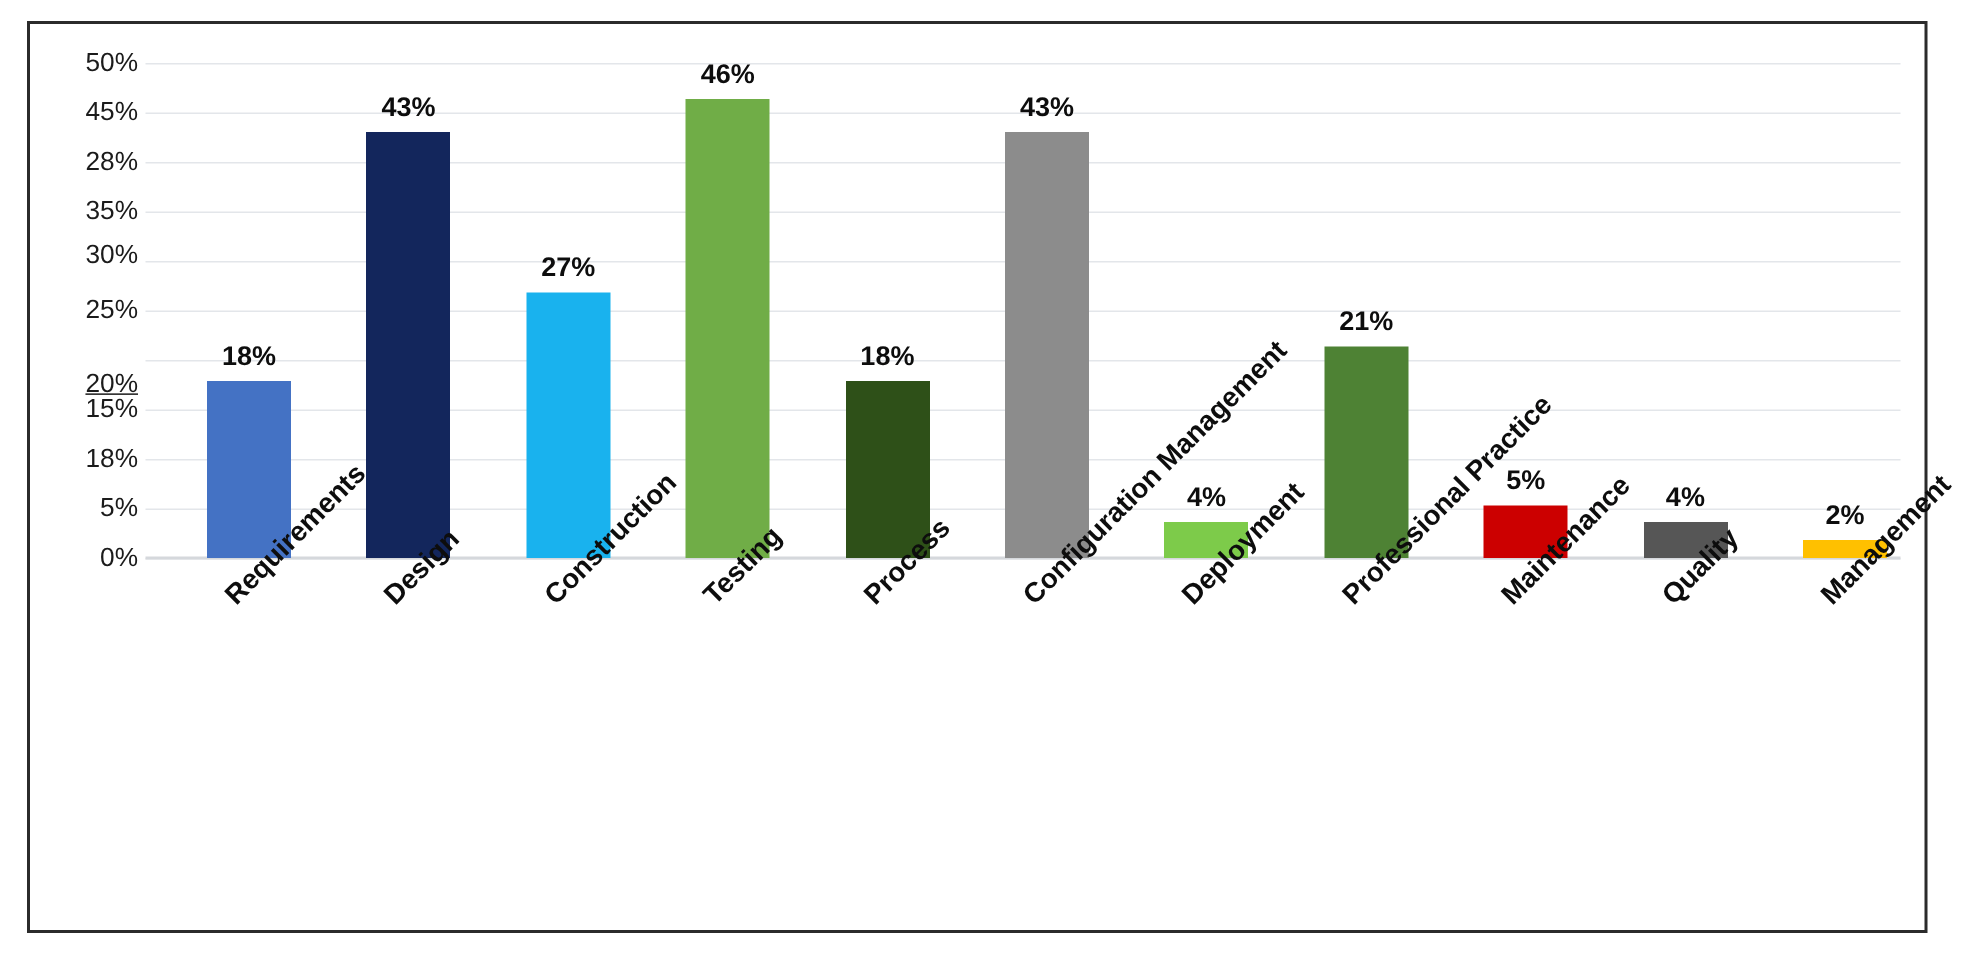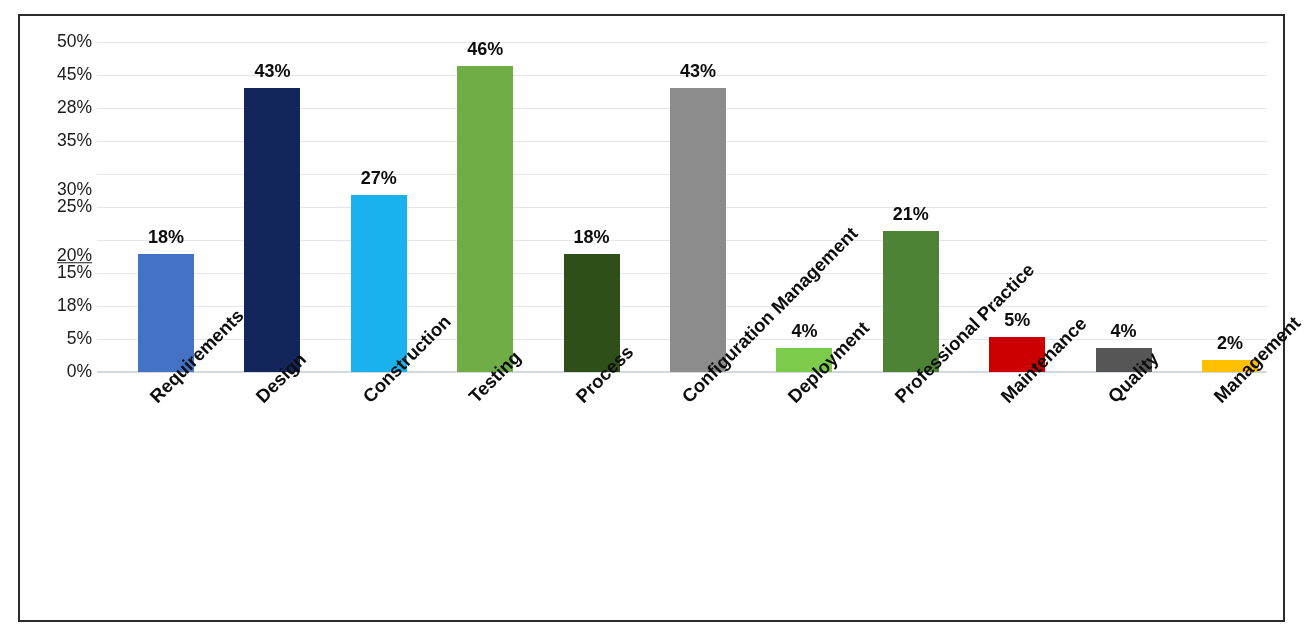--- a/index.html
+++ b/index.html
@@ -109,21 +109,21 @@
 <div id="screenshot">
   <div id="chart-frame">
 
     <div id="y-labels">
         <div class="y-tick" style="top: 330px;">0%</div>
         <div class="y-tick" style="top: 297px;">5%</div>
         <div class="y-tick" style="top: 264px;">18%</div>
         <div class="y-tick" style="top: 231px;">15%</div>
         <div class="y-tick" style="top: 214px; text-decoration: underline;">20%</div>
         <div class="y-tick" style="top: 165px; text-align: right;">25%</div>
-        <div class="y-tick" style="top: 148px; text-align: right;">30%</div>
+        <div class="y-tick" style="top: 128px; text-align: right;">30%</div>
         <div class="y-tick" style="top: 99px;">35%</div>
         <div class="y-tick" style="top: 66px;">28%</div>
         <div class="y-tick" style="top: 33px;">45%</div>
         <div class="y-tick" style="top: 0px;">50%</div>
       </div>
 
     <div id="plot-area">
       <div id="gridlines">
           <div class="gridline" style="top: 330px;"></div>
           <div class="gridline" style="top: 297px;"></div>

